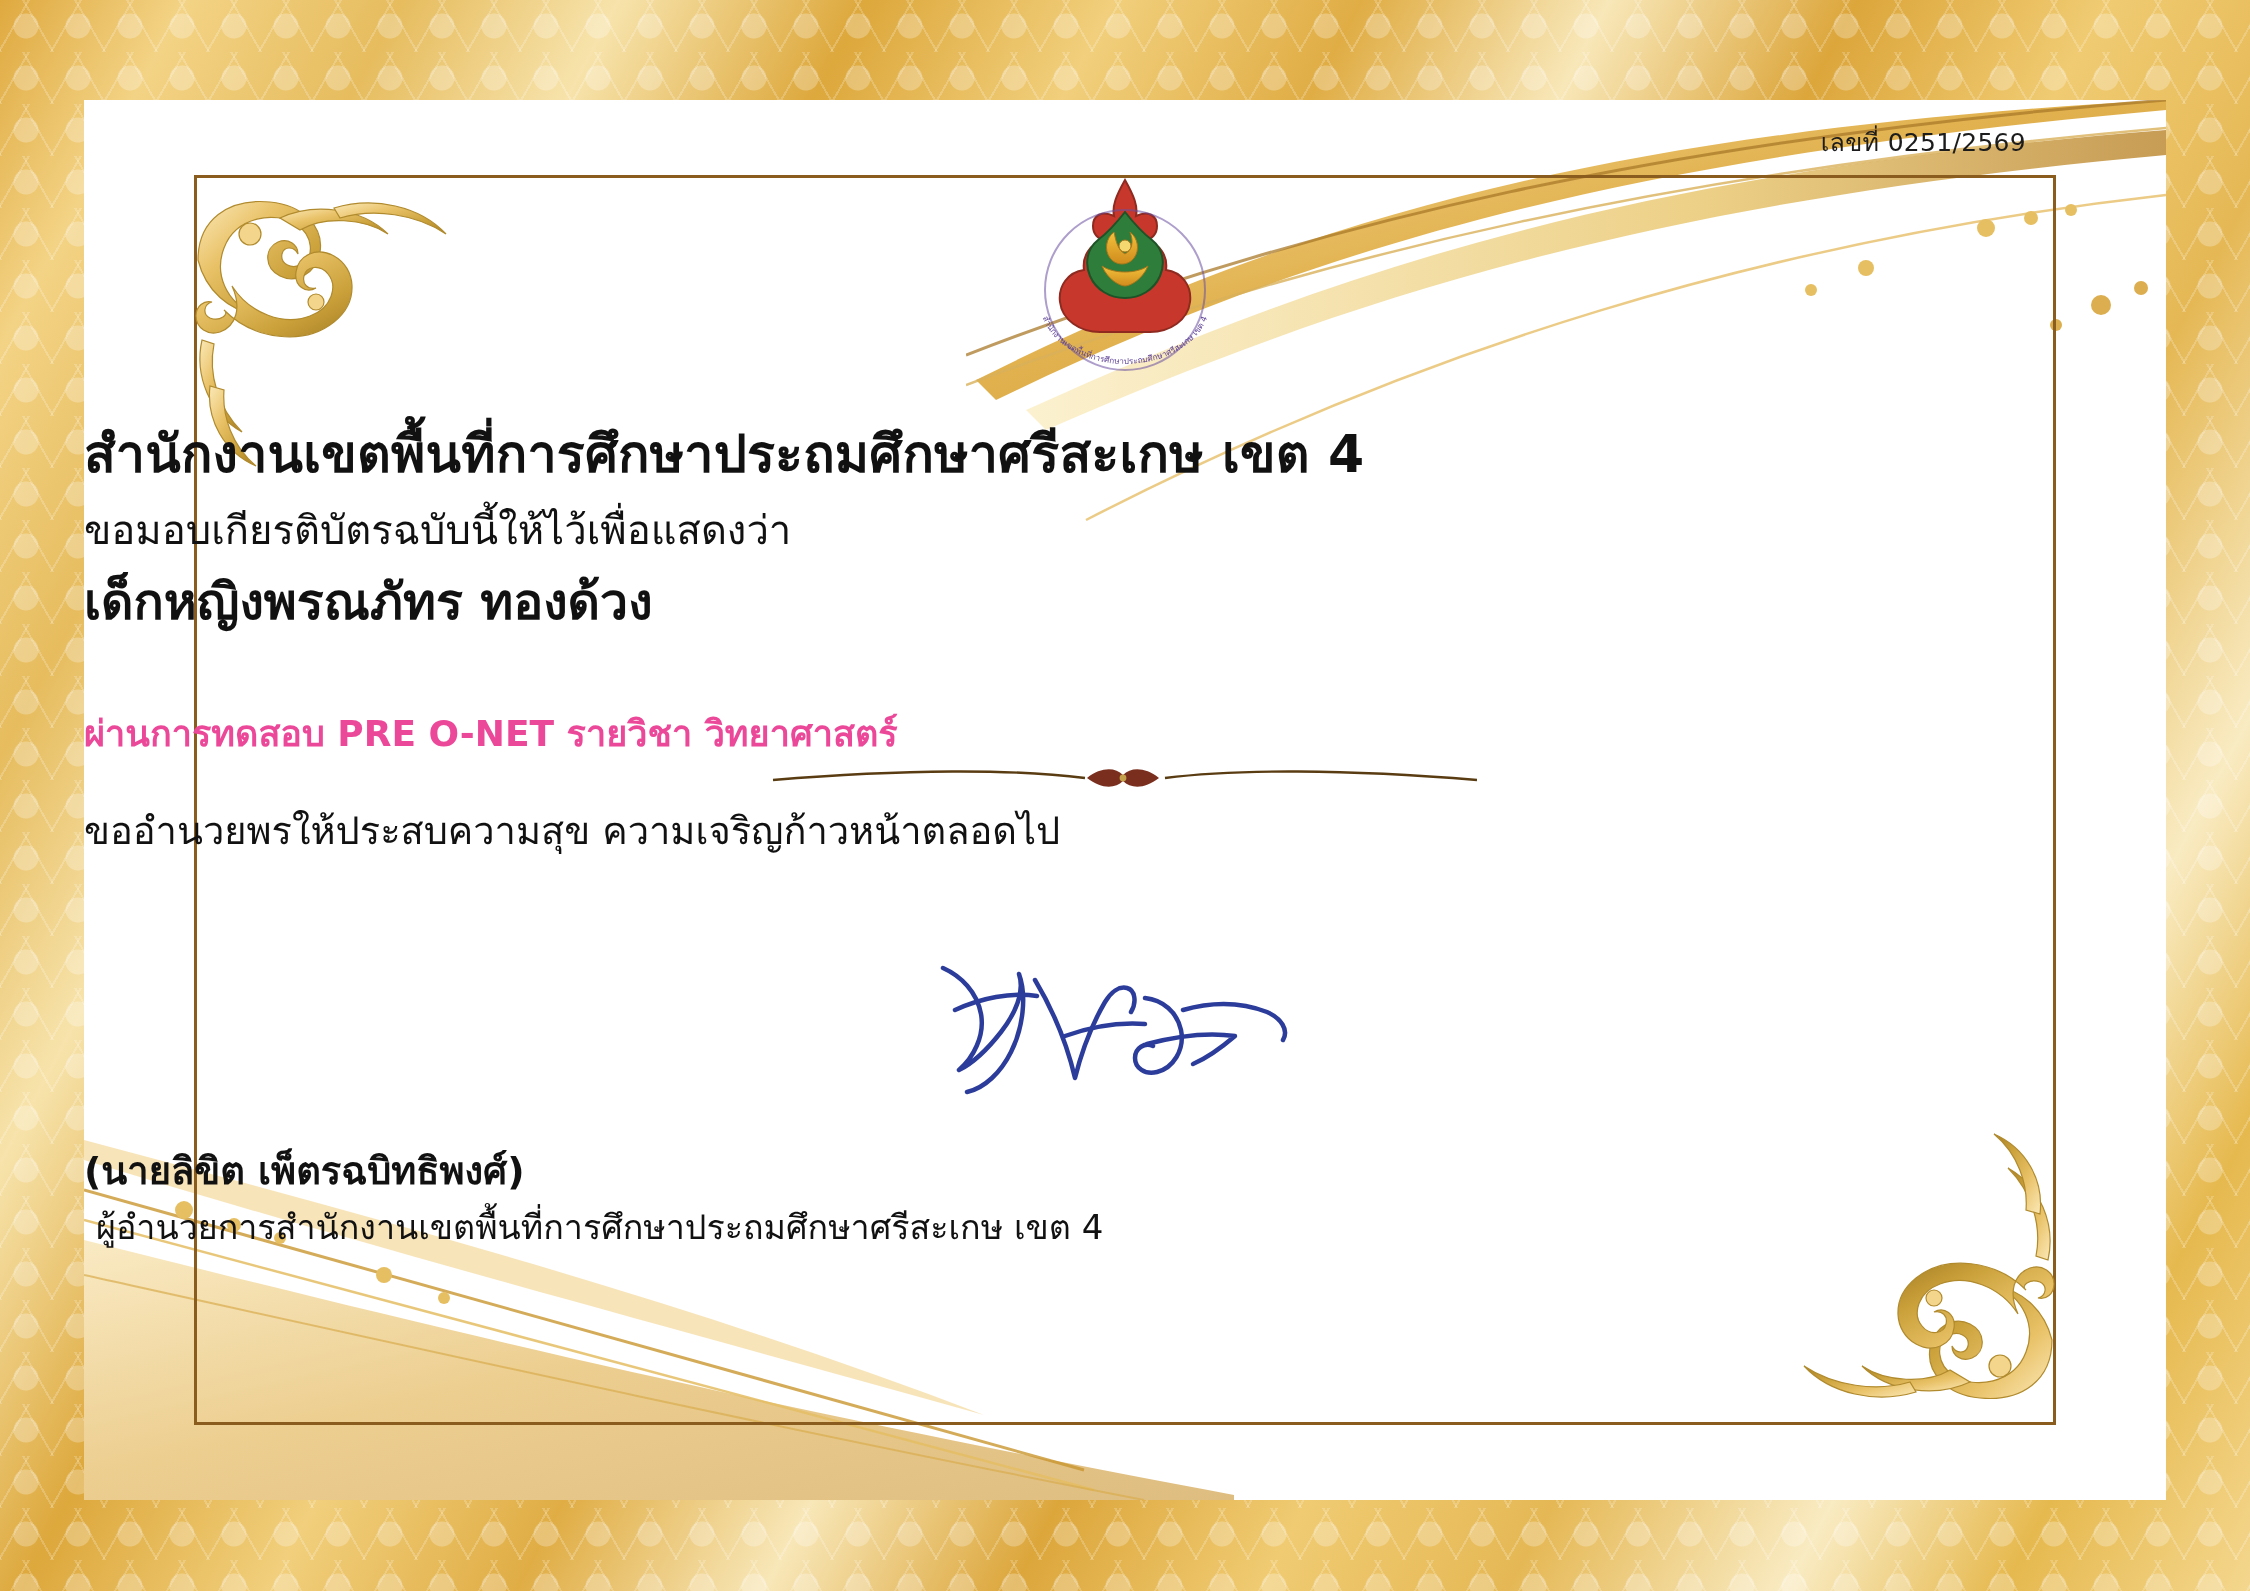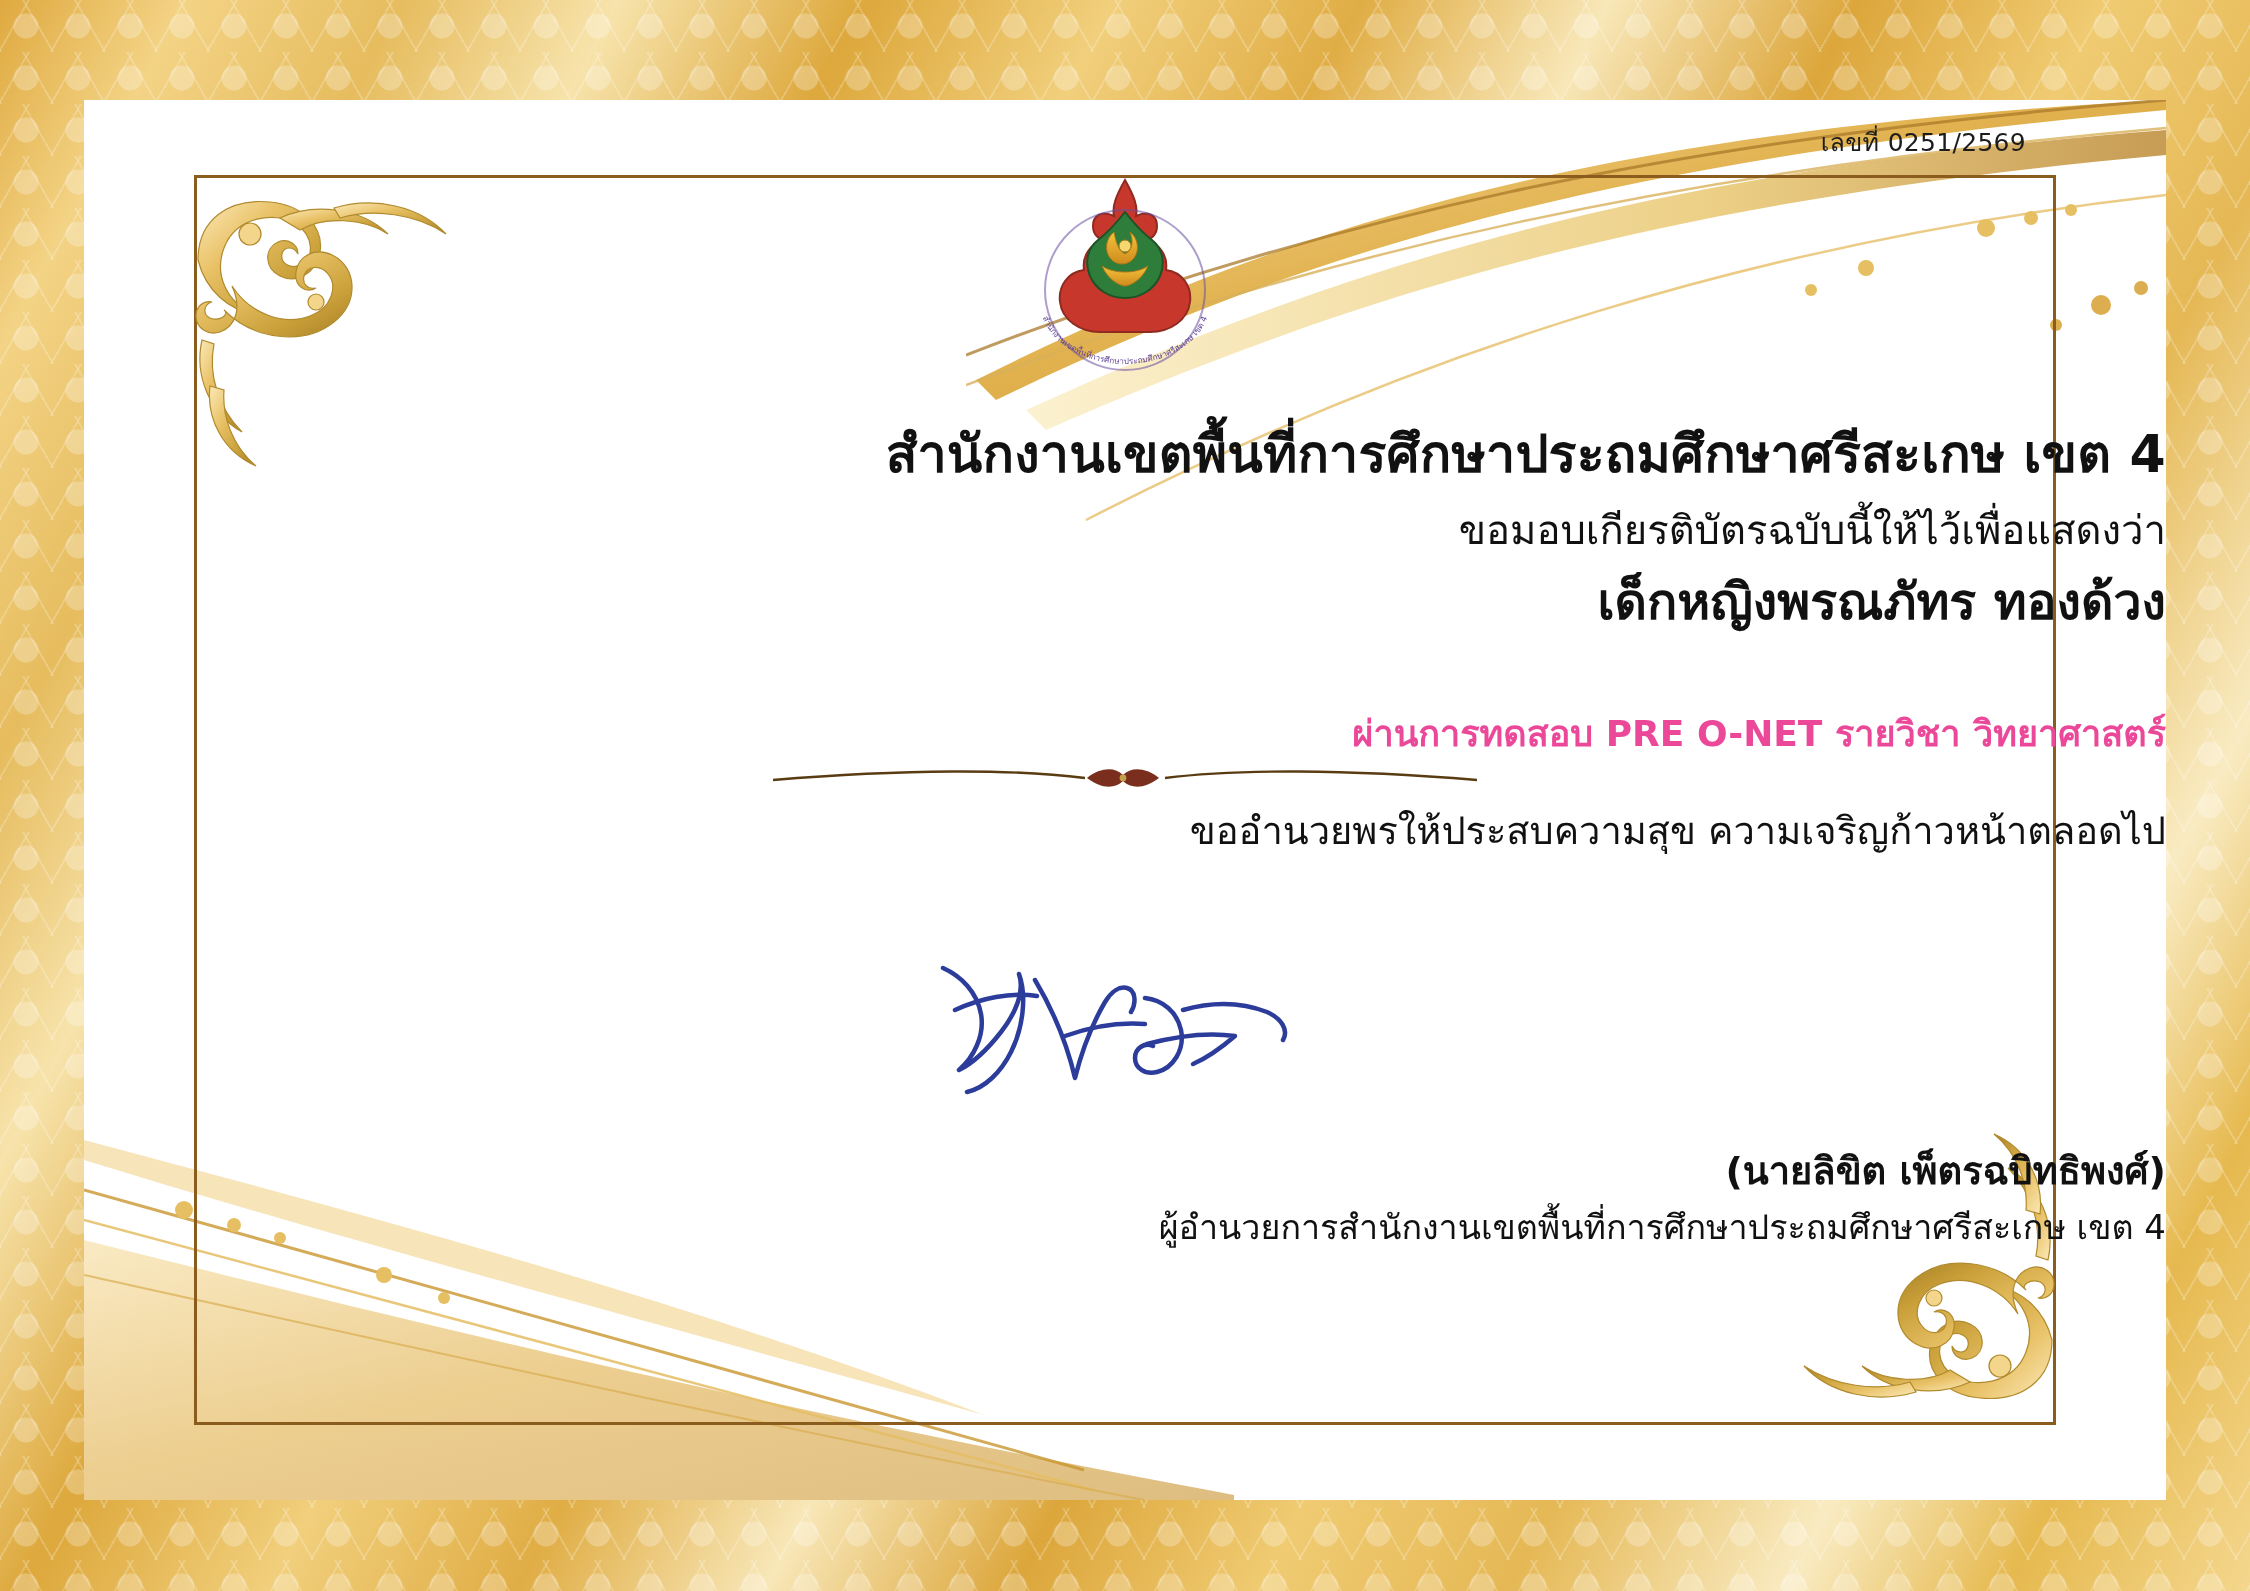--- a/index.html
+++ b/index.html
@@ -110,21 +110,21 @@
   .corner.br { right: 100px; bottom: 90px; }
 
   
   .content {
     position: absolute;
     left: 0;
     top: 0;
     width: 2082px;
     height: 1400px;
     z-index: 5;
-    text-align: right;
+    text-align: left;
   }
 
   .serial {
     position: absolute;
     right: 140px;
     top: 22px;
     font-size: 25px;
     color: #1c1c1c;
     letter-spacing: .3px;
   }
@@ -154,21 +154,20 @@
     font-size: 40px;
     color: #111;
   }
   .recipient {
     position: absolute;
     left: 0; right: 0;
     top: 462px;
     font-size: 50px;
     font-weight: bold;
     color: #111;
-    margin-left: 8px;
   }
   .school {
     position: absolute;
     left: 0; right: 0;
     top: 546px;
     font-size: 36px;
     color: #111;
   }
   .detail {
     position: absolute;

